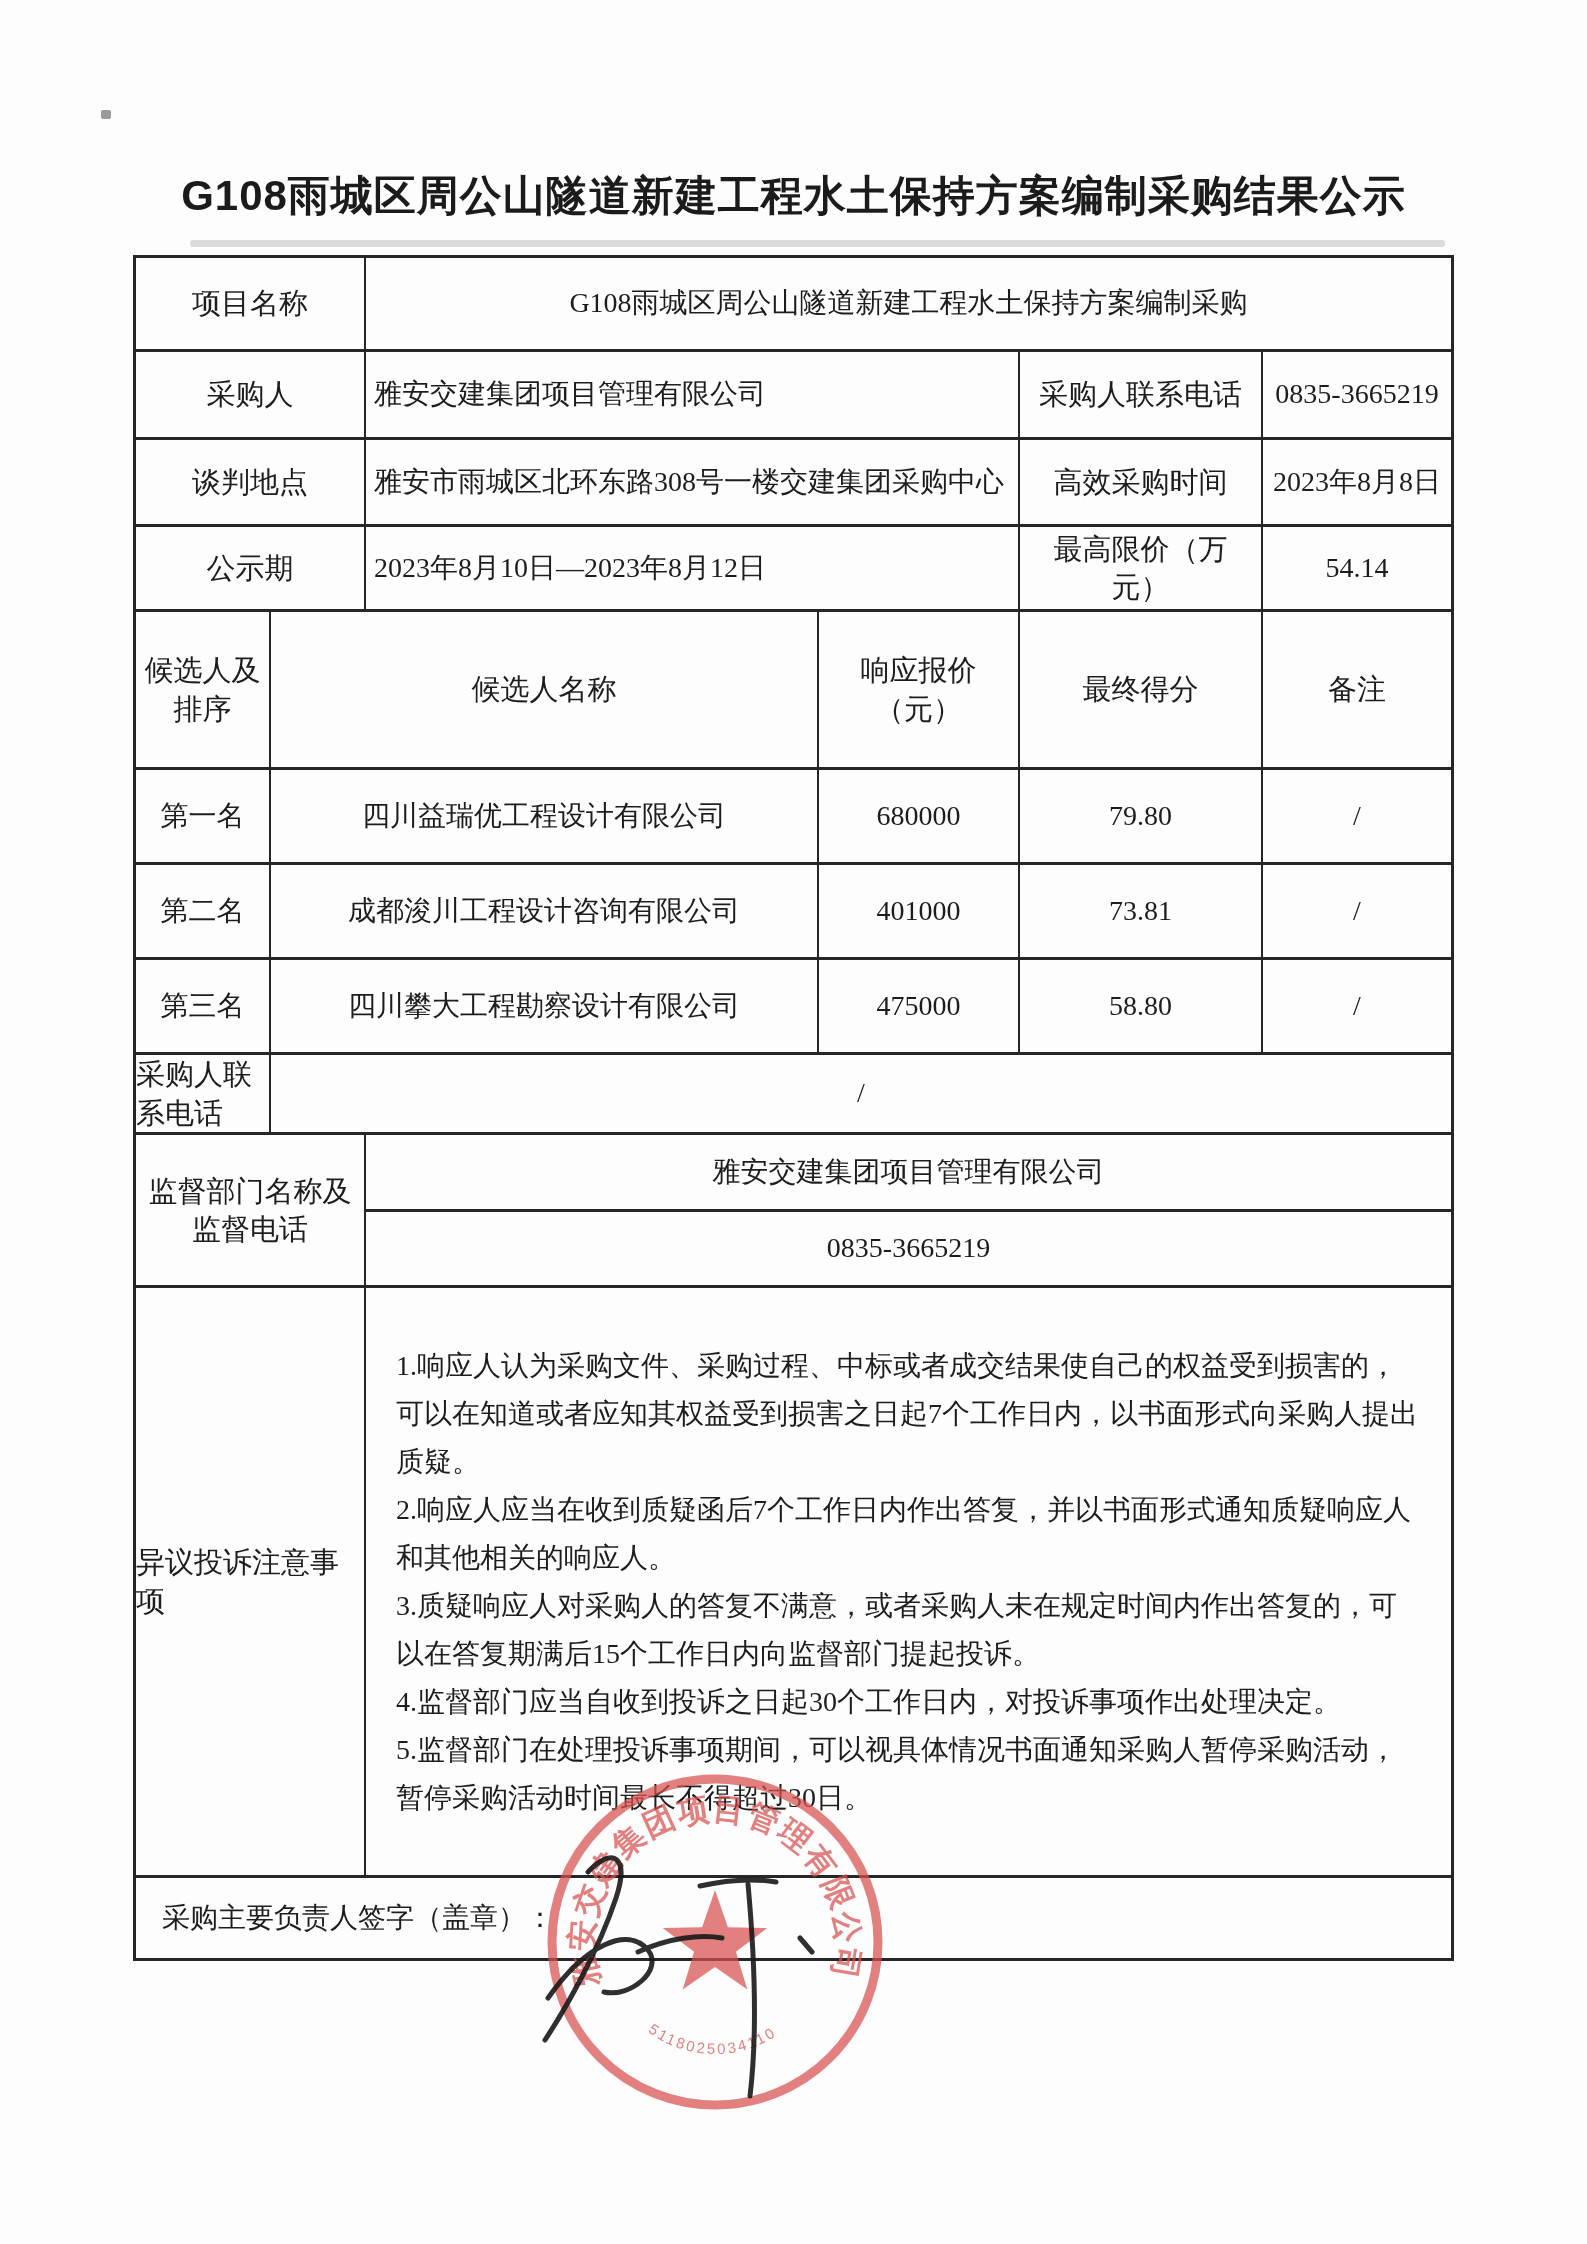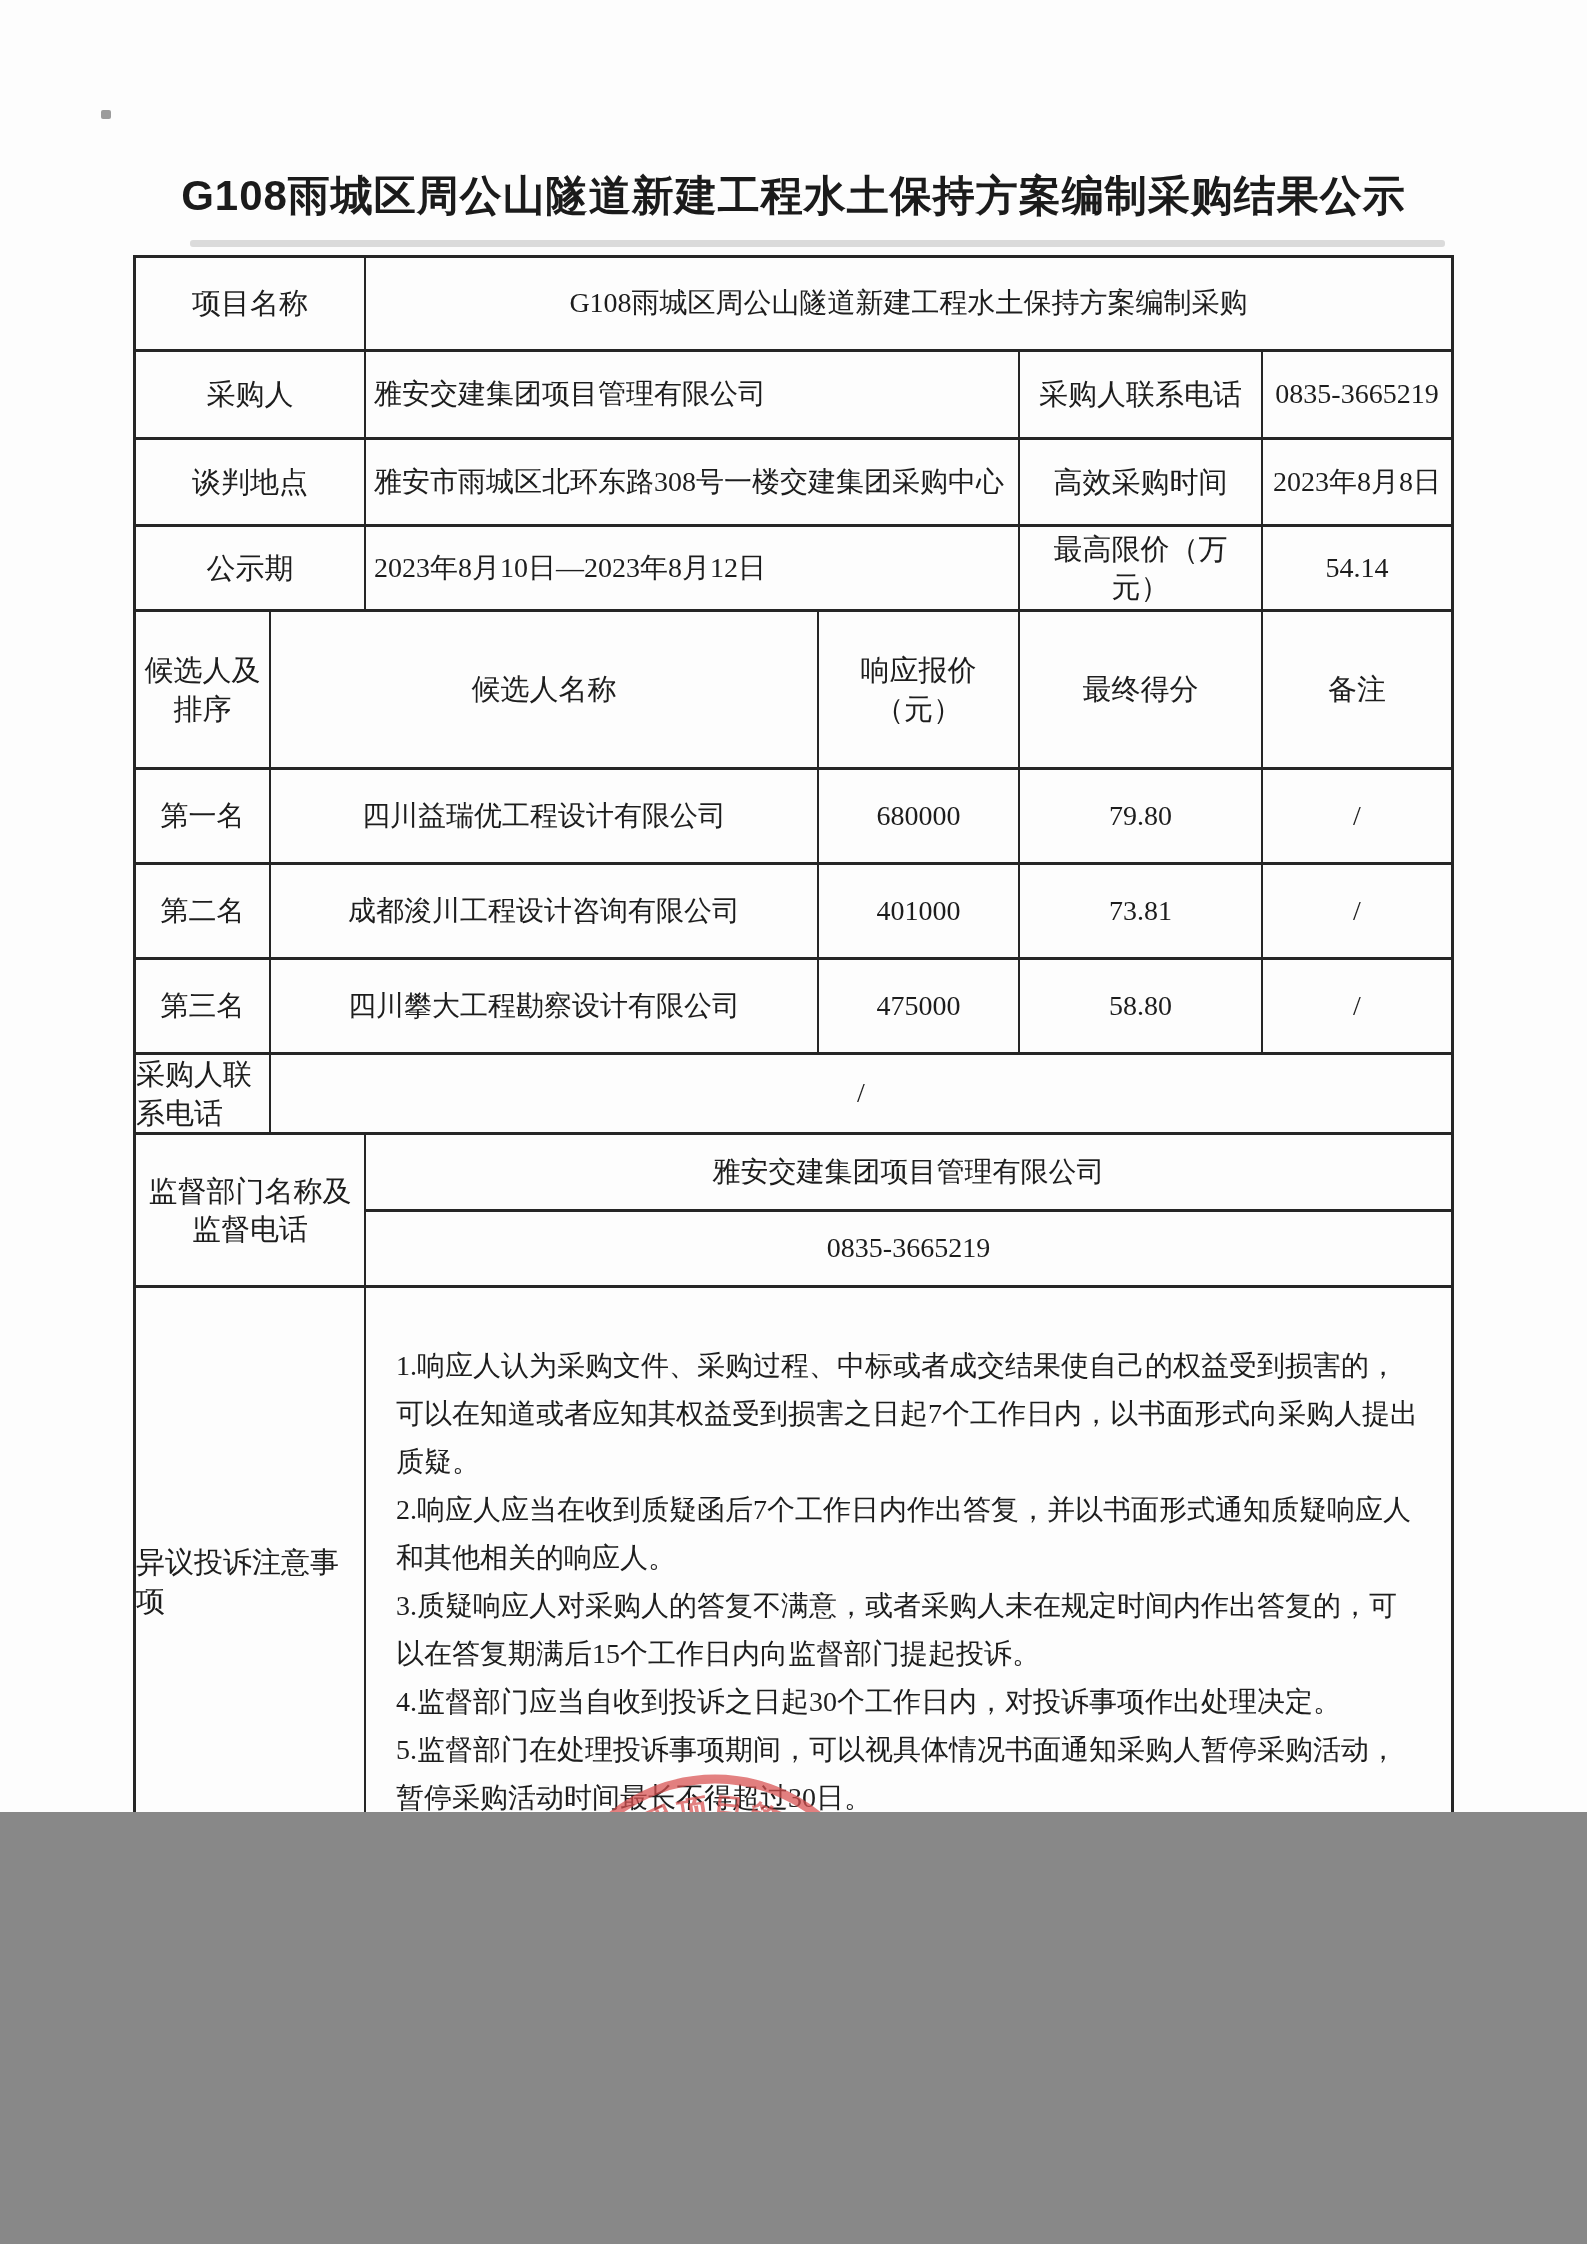--- a/index.html
+++ b/index.html
@@ -1,18 +1,18 @@
 <!DOCTYPE html>
 <html><head>
 <meta charset="utf-8">
 <style>
   html,body{margin:0;padding:0;background:#888;}
   .page{
     position:relative;
-    width:1587px;height:1812px;
+    width:1587px;height:2244px;
     background:#fdfdfd;
     margin:0 auto;
     overflow:hidden;
     font-family:"Liberation Serif", serif;
     color:#1d1d1d;
   }
   .doc-title{
     position:absolute;
     left:0;top:168px;width:1587px;
     text-align:center;

